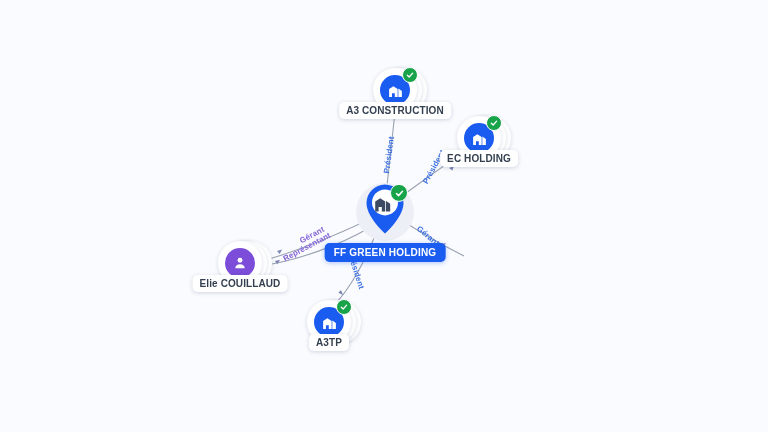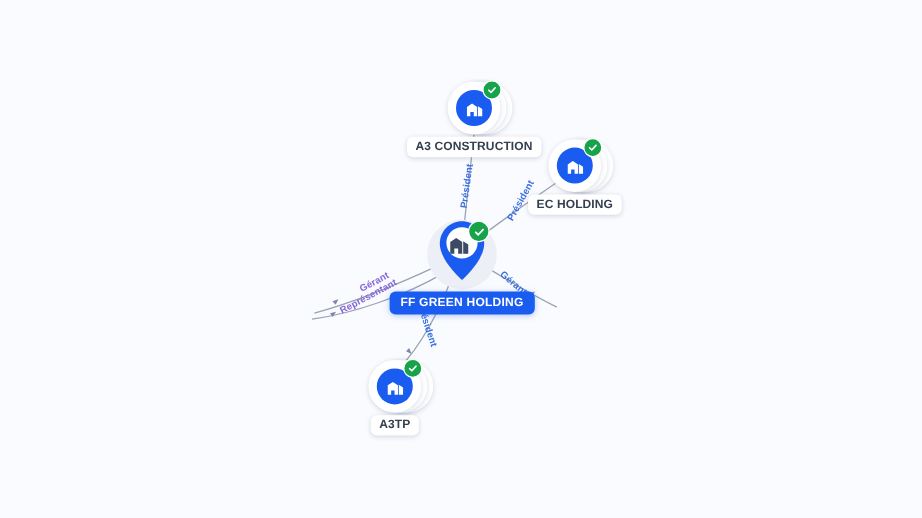--- a/index.html
+++ b/index.html
@@ -28,21 +28,21 @@
     display:flex;align-items:center;justify-content:center;
   }
   .disc.company{background:#1a5cf0;}
   .disc.person{background:#7c4dd8;}
   .badge{
     position:absolute;right:-1px;top:-1px;width:14px;height:14px;border-radius:50%;
     background:#17a34a;border:1.6px solid #ffffff;
     display:flex;align-items:center;justify-content:center;
   }
   .nlabel{
-    position:absolute;left:50%;top:46px;transform:translateX(-50%);
+    position:absolute;left:50%;top:34px;transform:translateX(-50%);
     background:#ffffff;color:#34404f;
     font-size:10px;font-weight:700;letter-spacing:.1px;
     padding:3px 7px;border-radius:5px;white-space:nowrap;
     box-shadow:0 1px 4px rgba(40,60,110,.20);
   }
 
   
   .center{position:absolute;transform:translate(-50%,-50%);}
   .halo{
     position:absolute;left:50%;top:50%;transform:translate(-50%,-50%);
@@ -155,20 +155,34 @@
       </div>
       <div class="badge">
         <svg width="8" height="8" viewBox="0 0 24 24" fill="none" stroke="#ffffff" stroke-width="4" stroke-linecap="round" stroke-linejoin="round">
             <path d="M4 12.5l5.5 5.5L20 6.5"></path>
           </svg>
       </div>
     </div>
     <div class="nlabel">A3TP</div>
   </div>
 
+  <div class="node" style="left:240px;top:263px;">
+    <div class="stack">
+      <div class="card c3"></div>
+      <div class="card c2"></div>
+      <div class="card c1"></div>
+      <div class="disc person">
+        <svg width="16" height="16" viewBox="0 0 24 24" fill="#ffffff" aria-hidden="true">
+          <circle cx="12" cy="8" r="3.7"></circle>
+          <path d="M4.8 20c0-3.9 3.2-6.2 7.2-6.2s7.2 2.3 7.2 6.2z"></path>
+        </svg>
+      </div>
+    </div>
+    <div class="nlabel">Elie COUILLAUD</div>
+  </div>
 
   <div class="center" style="left:385px;top:212px;">
     <div class="halo"></div>
     <div class="pin">
       <svg width="44" height="52" viewBox="0 0 44 52" aria-hidden="true">
         <path d="M22 1.5C11.8 1.5 3.5 9.8 3.5 20c0 12.8 14.6 27 18.5 30.5C25.9 47 40.5 32.8 40.5 20 40.5 9.8 32.2 1.5 22 1.5z" fill="#1a5cf0"></path>
         <circle cx="22" cy="19.5" r="13" fill="#ffffff"></circle>
         <g transform="translate(12.2,10.5)" fill="#3c4a63">
           <path d="M0 18V8.2l5-3.3 5 3.3V18H6.6v-4.4H3.4V18H0zm10.8 0V7.6l4.2 2.8V18h-4.2zM3.4 9.9h1.7v1.7H3.4V9.9z"></path>
         </g>

